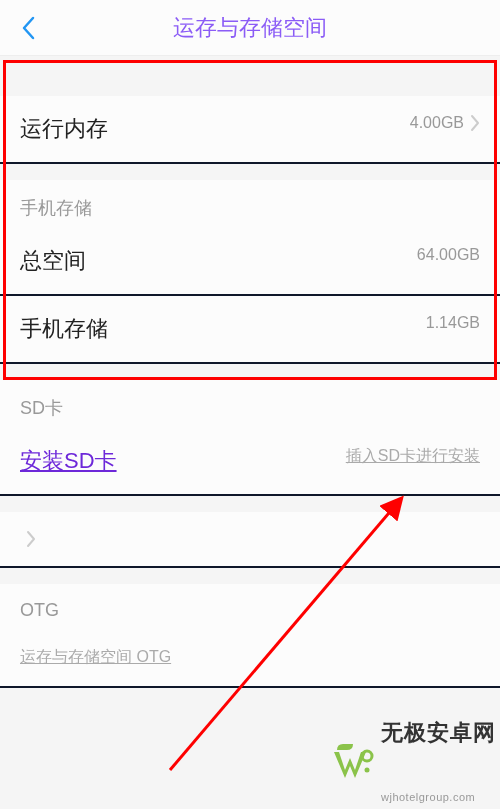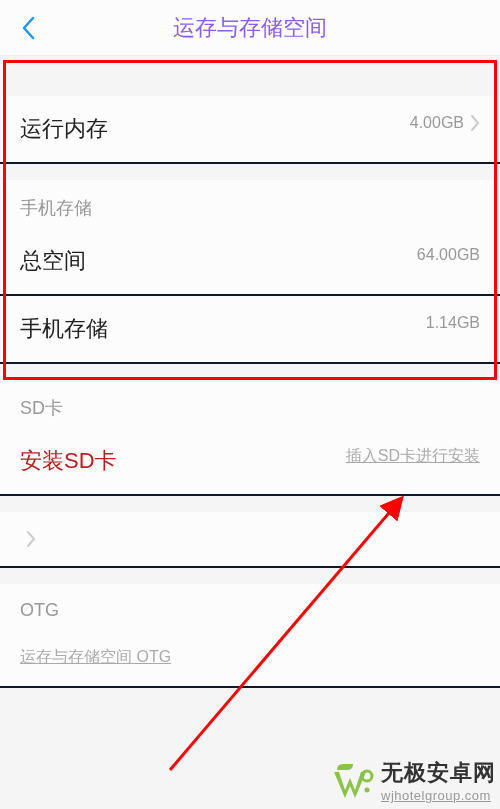--- a/index.html
+++ b/index.html
@@ -66,21 +66,21 @@
     .row-label {
       font-size: 22px;
       color: #222;
     }
     .row-value {
       font-size: 16px;
       color: #999;
       display: flex;
       align-items: center;
     }
-    .row-disabled .row-label { color: #b91c1c; }
+    .row-disabled .row-label { color: #6d28d9; text-decoration: underline; }
     .row-disabled .row-value { color: #aaa; text-decoration: underline; }
     .section-header {
       background: #fcfcfc;
       padding: 16px 20px 8px 20px;
       font-size: 18px;
       color: #999;
     }
     .chevron {
       margin-left: 6px;
     }
@@ -101,29 +101,29 @@
       align-items: center;
       z-index: 10;
     }
     .wm-main {
       font-size: 22px;
       color: #333;
       font-weight: 600;
       letter-spacing: 1px;
     }
     .wm-url {
-      font-size: 13px;
+      font-size: 11px;
       color: #999;
       letter-spacing: 0.5px;
-      text-decoration: underline;
     }
     .wm-text {
       display: flex;
       flex-direction: column;
       margin-left: 6px;
+      gap: 43px;
     }
     .wm-logo {
       width: 42px;
       height: 42px;
       position: relative;
     }
   </style>
 </head>
 <body>
 

